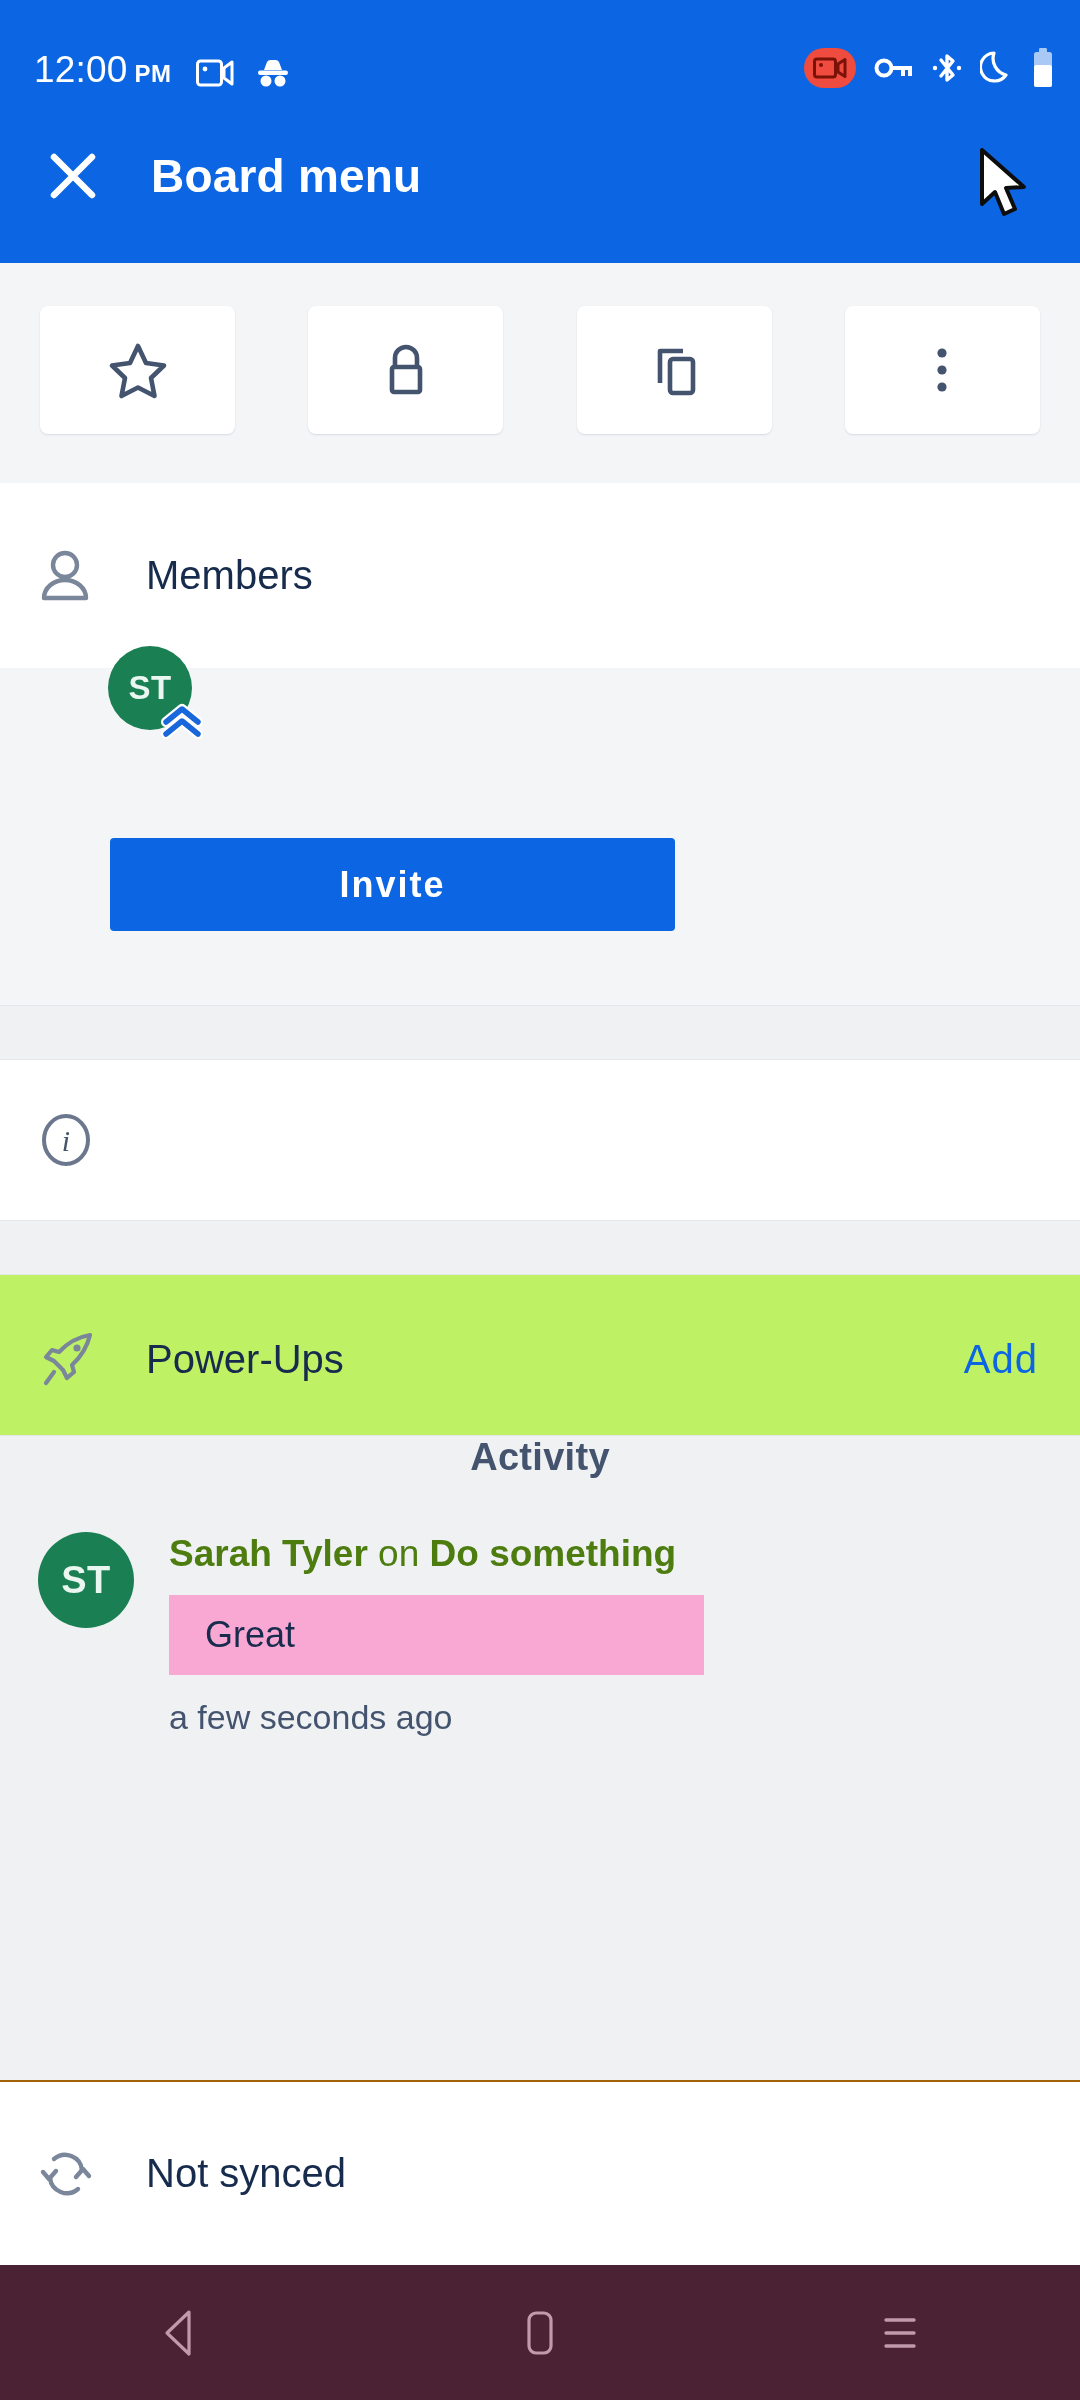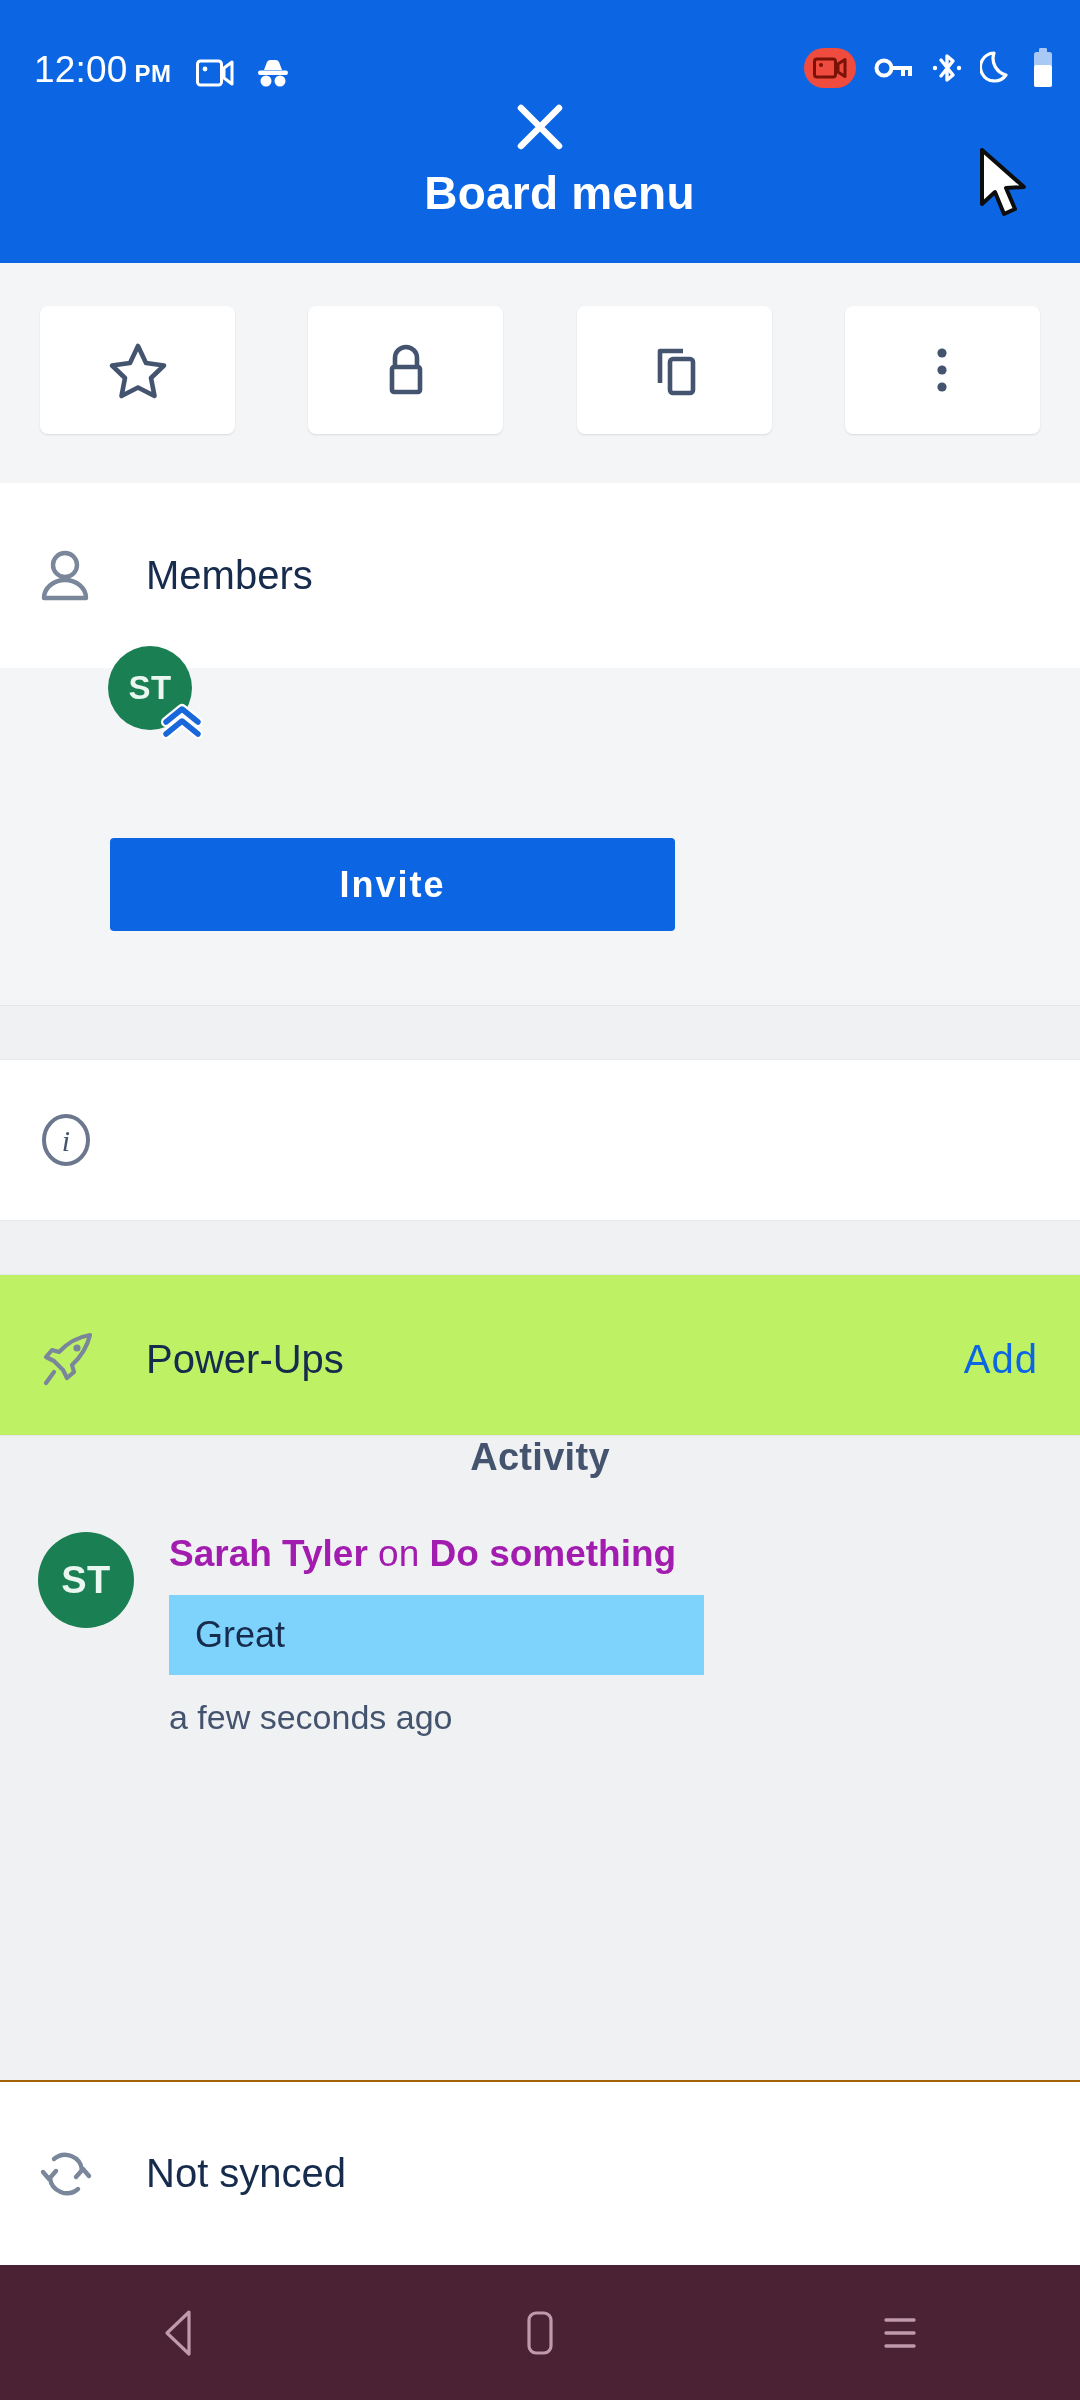--- a/index.html
+++ b/index.html
@@ -23,21 +23,21 @@
   .sb-right{ margin-left:auto; display:flex; align-items:center; gap:18px; }
   .sb-ic{ display:block; }
   .rec-badge{
     width:52px; height:40px; border-radius:20px; background:#ef4b3f;
     display:flex; align-items:center; justify-content:center;
   }
 
   
   .appbar{
     position:absolute; left:0; top:88px; width:1080px; height:175px;
-    background:#0c66e4; display:flex; align-items:center; padding:0 34px;flex-direction:column;
+    background:#0c66e4; display:flex; align-items:center; padding:0 34px;
   }
   .close-btn{ width:78px; height:78px; display:flex; align-items:center; justify-content:center; }
   .appbar-title{
     color:#ffffff; font-size:46px; font-weight:700; margin-left:39px; letter-spacing:.2px;
   }
   .cursor{ position:absolute; left:978px; top:148px; }
 
   
   .quick-actions{
     position:absolute; left:0; top:263px; width:1080px; height:214px;
@@ -90,26 +90,26 @@
     text-align:center; font-size:38px; font-weight:700; color:#44546f;
     letter-spacing:.3px;
   }
   .activity-item{ display:flex; padding:53px 0 0 38px; }
   .act-avatar{
     width:96px; height:96px; border-radius:50%; background:#1a7f53; flex:none;
     display:flex; align-items:center; justify-content:center;
     color:#eaf6f0; font-size:38px; font-weight:700; letter-spacing:.5px;
   }
   .act-body{ margin-left:35px; flex:1; }
-  .act-head{ font-size:37px; color:#a21caf; line-height:1.2; }
+  .act-head{ font-size:37px; color:#4d7c0f; line-height:1.2; }
   .act-head b{ font-weight:700; }
   .act-head .plain{ font-weight:400; }
   .act-comment{
-    margin-top:19px; background:#7dd3fc; width:535px; height:80px;
-    display:flex; align-items:center; padding-left:26px;
+    margin-top:19px; background:#f9a8d4; width:535px; height:80px;
+    display:flex; align-items:center; padding-left:36px;
     font-size:36px; color:#172b4d;
   }
   .act-time{ margin-top:23px; font-size:34px; color:#44546f; }
 
   
   .sync-block{
     position:absolute; left:0; top:2080px; width:1080px; height:185px;
     background:#ffffff; border-top:2px solid #a16207;text-align:right;
   }
 

